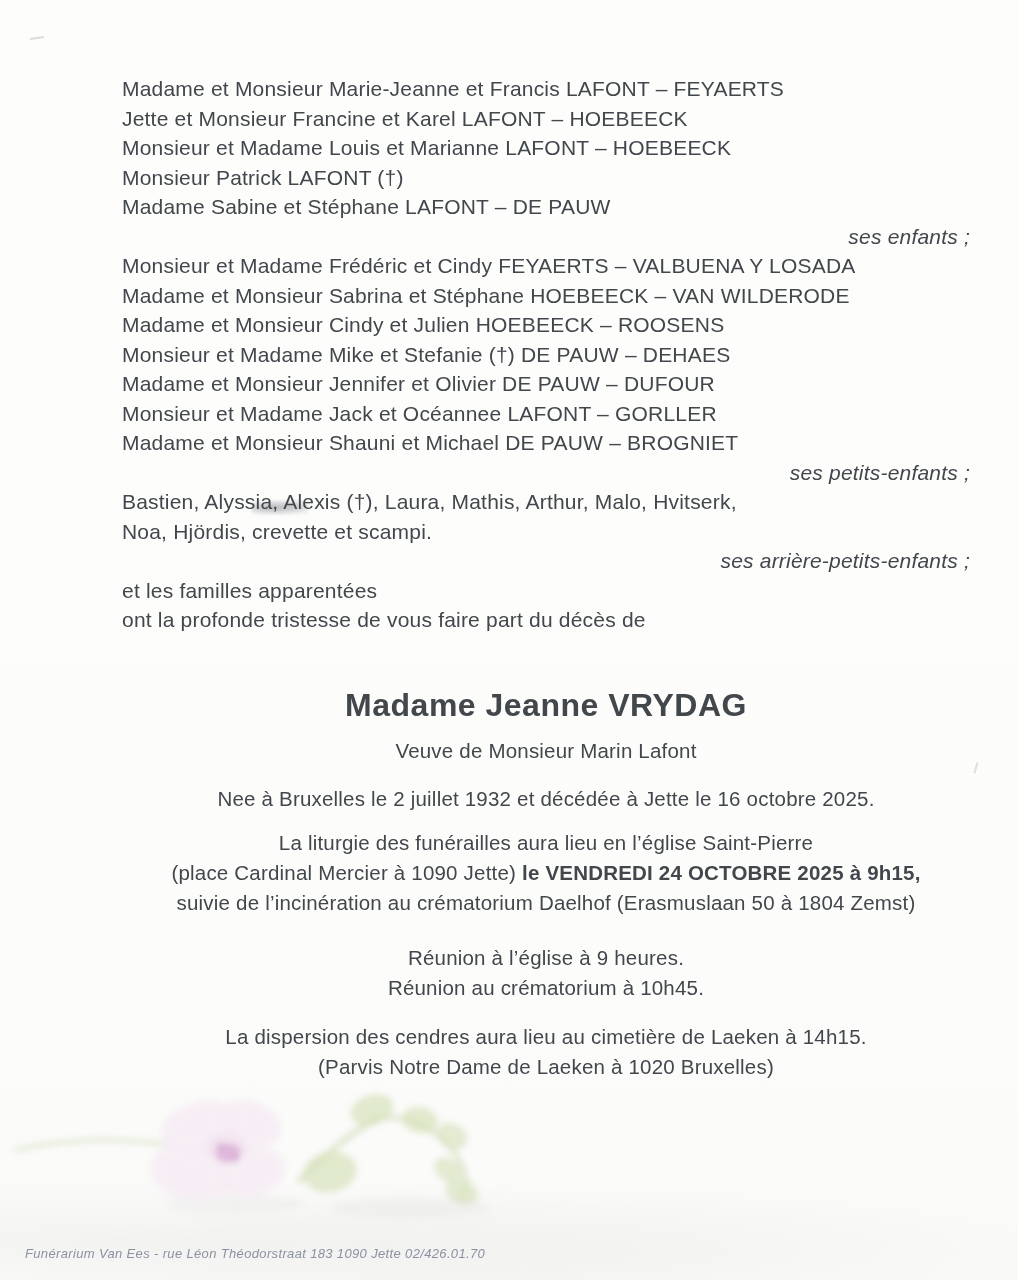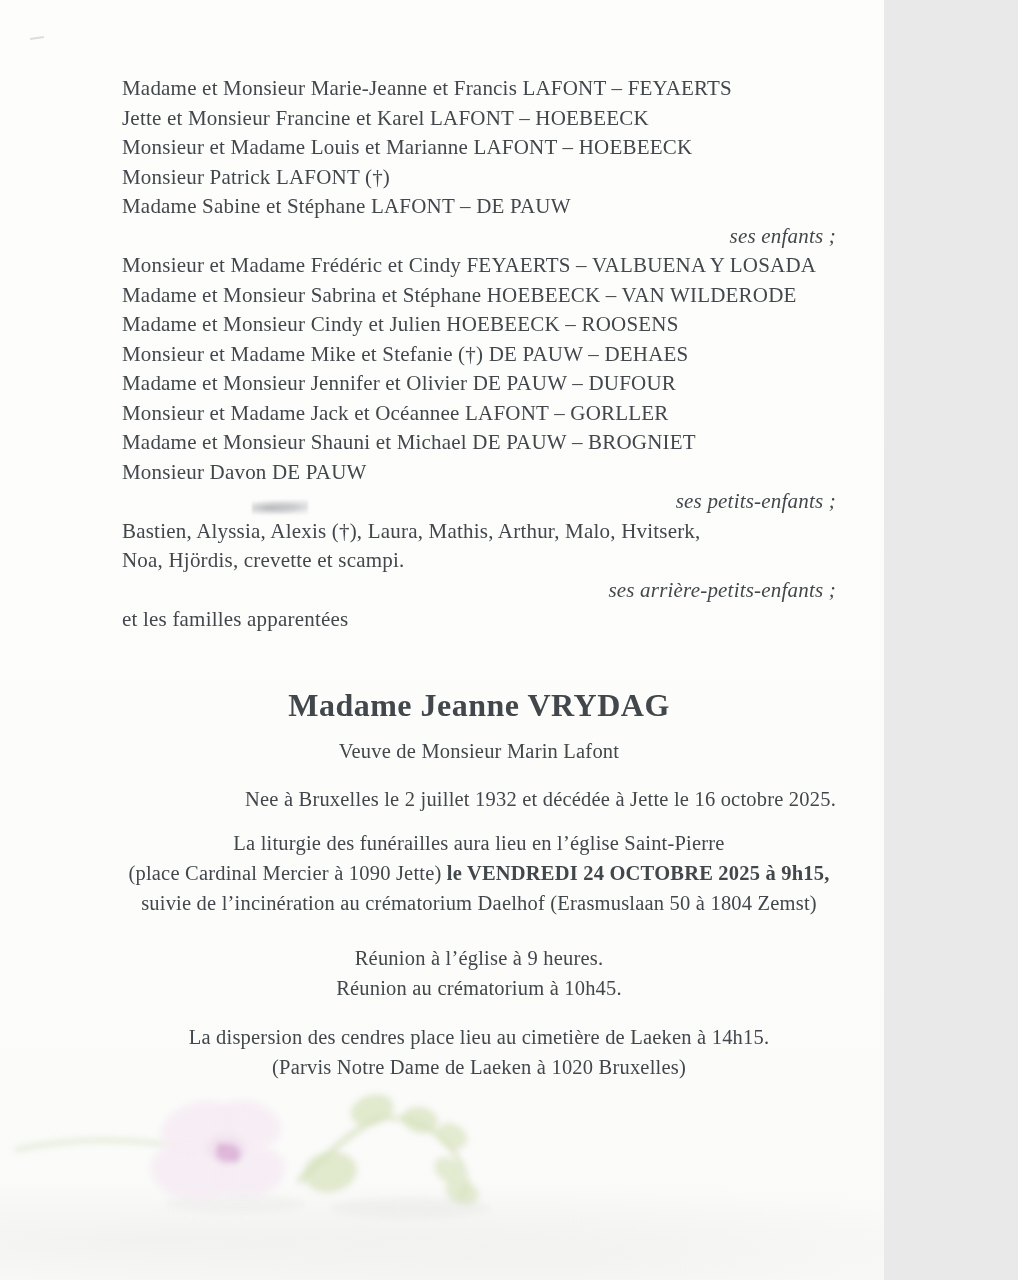--- a/index.html
+++ b/index.html
@@ -1,30 +1,30 @@
 <!DOCTYPE html>
 <html style="--text: #42474c; --footer: #8a91a0; --pink: #c77fc0; --green: #bfd293; --green-dark: #aec47f;"><head>
 <meta charset="utf-8">
 <style>
   html,body{margin:0;padding:0;background:#e9e9e9;}
   .page{
-    position:relative;width:884px;height:1280px;overflow:hidden;
+    position:relative;width:1018px;height:1280px;overflow:hidden;
     background:linear-gradient(180deg,#fdfdfc 0%,#fcfcfb 70%,#fafaf9 100%);
-    font-family:Liberation Serif, serif;
+    font-family:Liberation Sans, sans-serif;
     color:var(--text,#42474c);
   }
   
   .kin{position:absolute;top:74px;left:122px;right:48px;font-size:21px;line-height:29.5px;letter-spacing:.2px;}
   .kin div{white-space:nowrap;}
   .kin .rel{text-align:right;font-style:italic;}
   
   .center-block{position:absolute;top:686px;left:122px;right:48px;text-align:center;font-size:20.5px;line-height:30px;letter-spacing:.2px;}
   .deceased-name{font-size:32px;font-weight:bold;line-height:38px;letter-spacing:.5px;}
   .subtitle{margin-top:12px;}
-  .dates{margin-top:18px;text-align:right;}
+  .dates{margin-top:18px;}
   .cer1{margin-top:14px;}
   .meet1{margin-top:25px;}
   .disp1{margin-top:19px;}
   .center-block strong{font-weight:bold;text-align:center;}
   
   .footer{position:absolute;left:25px;top:1246px;font-size:13px;font-style:italic;
           color:var(--footer,#8a91a0);letter-spacing:.35px;}
   
   .orchid{position:absolute;left:0;top:1076px;width:520px;height:165px;opacity:.6;}
   
@@ -62,38 +62,38 @@
     <div>Monsieur Patrick LAFONT (†)</div>
     <div>Madame Sabine et Stéphane LAFONT – DE PAUW</div>
     <div class="rel">ses enfants ;</div>
     <div>Monsieur et Madame Frédéric et Cindy FEYAERTS – VALBUENA Y LOSADA</div>
     <div>Madame et Monsieur Sabrina et Stéphane HOEBEECK – VAN WILDERODE</div>
     <div>Madame et Monsieur Cindy et Julien HOEBEECK – ROOSENS</div>
     <div>Monsieur et Madame Mike et Stefanie (†) DE PAUW – DEHAES</div>
     <div>Madame et Monsieur Jennifer et Olivier DE PAUW – DUFOUR</div>
     <div>Monsieur et Madame Jack et Océannee LAFONT – GORLLER</div>
     <div>Madame et Monsieur Shauni et Michael DE PAUW – BROGNIET</div>
-    <div>Monsieur Davon DE PAUW</div>
     <div class="rel">ses petits-enfants ;</div>
     <div>Bastien, Alyssia, Alexis (†), Laura, Mathis, Arthur, Malo, Hvitserk,</div>
     <div>Noa, Hjördis, crevette et scampi.</div>
     <div class="rel">ses arrière-petits-enfants ;</div>
     <div>et les familles apparentées</div>
+    <div>ont la profonde tristesse de vous faire part du décès de</div>
   </div>
 
   <div class="center-block">
     <div class="deceased-name">Madame Jeanne VRYDAG</div>
     <div class="subtitle">Veuve de Monsieur Marin Lafont</div>
     <div class="dates">Nee à Bruxelles le 2 juillet 1932 et décédée à Jette le 16 octobre 2025.</div>
     <div class="cer1">La liturgie des funérailles aura lieu en l’église Saint-Pierre</div>
     <div><span>(place Cardinal Mercier à 1090 Jette) </span><strong>le VENDREDI 24 OCTOBRE 2025 à 9h15,</strong></div>
     <div>suivie de l’incinération au crématorium Daelhof (Erasmuslaan 50 à 1804 Zemst)</div>
     <div class="meet1">Réunion à l’église à 9 heures.</div>
     <div>Réunion au crématorium à 10h45.</div>
-    <div class="disp1">La dispersion des cendres place lieu au cimetière de Laeken à 14h15.</div>
+    <div class="disp1">La dispersion des cendres aura lieu au cimetière de Laeken à 14h15.</div>
     <div>(Parvis Notre Dame de Laeken à 1020 Bruxelles)</div>
   </div>
 
   <svg class="orchid" viewBox="0 0 520 165" xmlns="http://www.w3.org/2000/svg">
     <defs>
       <filter id="soft" x="-20%" y="-20%" width="140%" height="140%">
         <feGaussianBlur stdDeviation="3.2"></feGaussianBlur>
       </filter>
     </defs>
     <g filter="url(#soft)">
@@ -112,14 +112,15 @@
       <ellipse class="pet" cx="248" cy="48" rx="34" ry="23" transform="rotate(15 248 48)" opacity=".9"></ellipse>
       <ellipse class="pet" cx="192" cy="96" rx="42" ry="28" transform="rotate(10 192 96)" opacity=".9"></ellipse>
       <ellipse class="pet" cx="250" cy="96" rx="36" ry="25" transform="rotate(-12 250 96)" opacity=".9"></ellipse>
       <ellipse class="pet2" cx="226" cy="72" rx="21" ry="15" opacity=".95"></ellipse>
       <ellipse class="ctr" cx="228" cy="77" rx="13" ry="10" opacity=".85"></ellipse>
       <circle class="dot" cx="220" cy="70" r="3" opacity=".8"></circle>
       <circle class="dot" cx="236" cy="83" r="3" opacity=".8"></circle>
     </g>
   </svg>
 
+  <div class="footer">Funérarium Van Ees - rue Léon Théodorstraat 183 1090 Jette 02/426.01.70</div>
 
 </div>
 
 </body></html>

